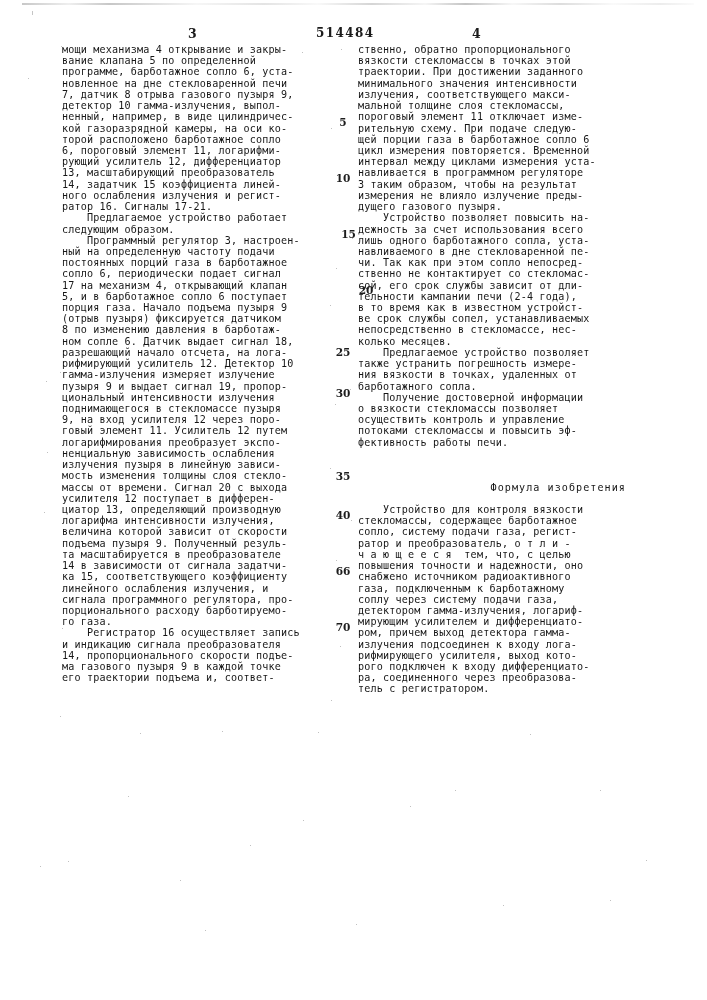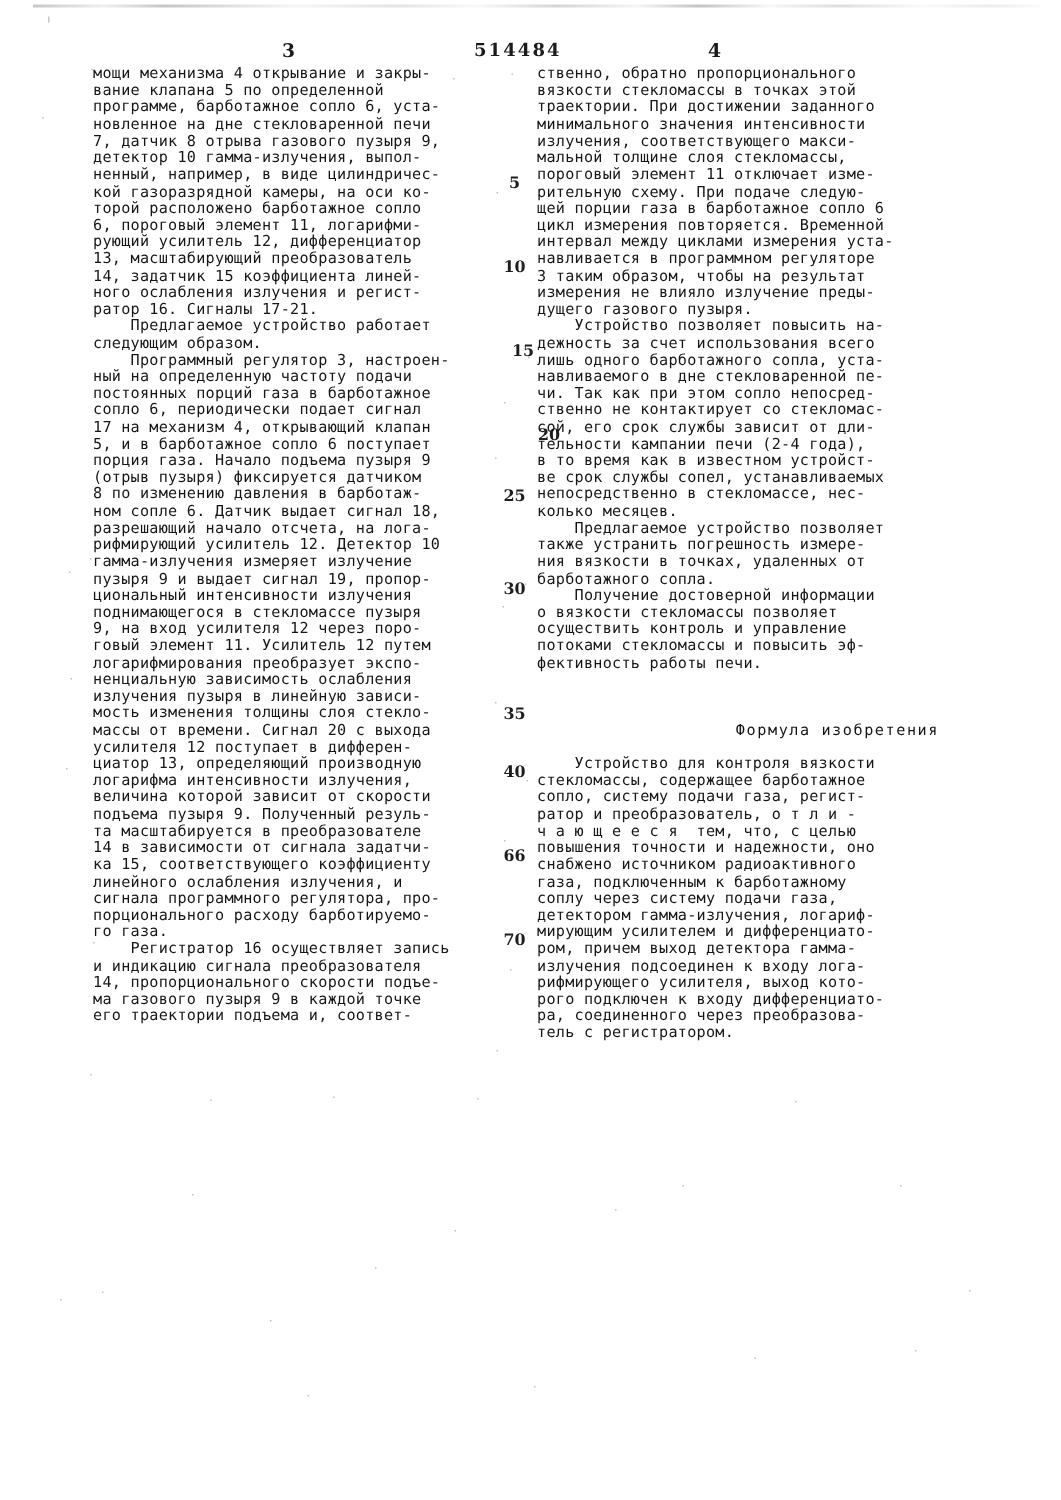--- a/index.html
+++ b/index.html
@@ -144,21 +144,21 @@
   <div id="body-area">
     <div class="column" id="col-left"><div class="para"><span class="line">мощи механизма 4 открывание и закры-</span><span class="line">вание клапана 5 по определенной</span><span class="line">программе, барботажное сопло 6, уста-</span><span class="line">новленное на дне стекловаренной печи</span><span class="line">7, датчик 8 отрыва газового пузыря 9,</span><span class="line">детектор 10 гамма-излучения, выпол-</span><span class="line">ненный, например, в виде цилиндричес-</span><span class="line">кой газоразрядной камеры, на оси ко-</span><span class="line">торой расположено барботажное сопло</span><span class="line">6, пороговый элемент 11, логарифми-</span><span class="line">рующий усилитель 12, дифференциатор</span><span class="line">13, масштабирующий преобразователь</span><span class="line">14, задатчик 15 коэффициента линей-</span><span class="line">ного ослабления излучения и регист-</span><span class="line">ратор 16. Сигналы 17-21.</span></div><div class="para"><span class="line">    Предлагаемое устройство работает</span><span class="line">следующим образом.</span></div><div class="para"><span class="line">    Программный регулятор 3, настроен-</span><span class="line">ный на определенную частоту подачи</span><span class="line">постоянных порций газа в барботажное</span><span class="line">сопло 6, периодически подает сигнал</span><span class="line">17 на механизм 4, открывающий клапан</span><span class="line">5, и в барботажное сопло 6 поступает</span><span class="line">порция газа. Начало подъема пузыря 9</span><span class="line">(отрыв пузыря) фиксируется датчиком</span><span class="line">8 по изменению давления в барботаж-</span><span class="line">ном сопле 6. Датчик выдает сигнал 18,</span><span class="line">разрешающий начало отсчета, на лога-</span><span class="line">рифмирующий усилитель 12. Детектор 10</span><span class="line">гамма-излучения измеряет излучение</span><span class="line">пузыря 9 и выдает сигнал 19, пропор-</span><span class="line">циональный интенсивности излучения</span><span class="line">поднимающегося в стекломассе пузыря</span><span class="line">9, на вход усилителя 12 через поро-</span><span class="line">говый элемент 11. Усилитель 12 путем</span><span class="line">логарифмирования преобразует экспо-</span><span class="line">ненциальную зависимость ослабления</span><span class="line">излучения пузыря в линейную зависи-</span><span class="line">мость изменения толщины слоя стекло-</span><span class="line">массы от времени. Сигнал 20 с выхода</span><span class="line">усилителя 12 поступает в дифферен-</span><span class="line">циатор 13, определяющий производную</span><span class="line">логарифма интенсивности излучения,</span><span class="line">величина которой зависит от скорости</span><span class="line">подъема пузыря 9. Полученный резуль-</span><span class="line">та масштабируется в преобразователе</span><span class="line">14 в зависимости от сигнала задатчи-</span><span class="line">ка 15, соответствующего коэффициенту</span><span class="line">линейного ослабления излучения, и</span><span class="line">сигнала программного регулятора, про-</span><span class="line">порционального расходу барботируемо-</span><span class="line">го газа.</span></div><div class="para"><span class="line">    Регистратор 16 осуществляет запись</span><span class="line">и индикацию сигнала преобразователя</span><span class="line">14, пропорционального скорости подъе-</span><span class="line">ма газового пузыря 9 в каждой точке</span><span class="line">его траектории подъема и, соответ-</span></div></div>
     <div class="column" id="col-right"><div class="para"><span class="line">ственно, обратно пропорционального</span><span class="line">вязкости стекломассы в точках этой</span><span class="line">траектории. При достижении заданного</span><span class="line">минимального значения интенсивности</span><span class="line">излучения, соответствующего макси-</span><span class="line">мальной толщине слоя стекломассы,</span><span class="line">пороговый элемент 11 отключает изме-</span><span class="line">рительную схему. При подаче следую-</span><span class="line">щей порции газа в барботажное сопло 6</span><span class="line">цикл измерения повторяется. Временной</span><span class="line">интервал между циклами измерения уста-</span><span class="line">навливается в программном регуляторе</span><span class="line">3 таким образом, чтобы на результат</span><span class="line">измерения не влияло излучение преды-</span><span class="line">дущего газового пузыря.</span></div><div class="para"><span class="line">    Устройство позволяет повысить на-</span><span class="line">дежность за счет использования всего</span><span class="line">лишь одного барботажного сопла, уста-</span><span class="line">навливаемого в дне стекловаренной пе-</span><span class="line">чи. Так как при этом сопло непосред-</span><span class="line">ственно не контактирует со стекломас-</span><span class="line">сой, его срок службы зависит от дли-</span><span class="line">тельности кампании печи (2-4 года),</span><span class="line">в то время как в известном устройст-</span><span class="line">ве срок службы сопел, устанавливаемых</span><span class="line">непосредственно в стекломассе, нес-</span><span class="line">колько месяцев.</span></div><div class="para"><span class="line">    Предлагаемое устройство позволяет</span><span class="line">также устранить погрешность измере-</span><span class="line">ния вязкости в точках, удаленных от</span><span class="line">барботажного сопла.</span></div><div class="para"><span class="line">    Получение достоверной информации</span><span class="line">о вязкости стекломассы позволяет</span><span class="line">осуществить контроль и управление</span><span class="line">потоками стекломассы и повысить эф-</span><span class="line">фективность работы печи.</span></div><div class="para"><span class="blank"> </span><span class="blank"> </span><span class="blank"> </span></div><div class="para"><span class="centered-heading">Формула изобретения</span><span class="blank"> </span></div><div class="para"><span class="line">    Устройство для контроля вязкости</span><span class="line">стекломассы, содержащее барботажное</span><span class="line">сопло, систему подачи газа, регист-</span><span class="line">ратор и преобразователь, о т л и -</span><span class="line">ч а ю щ е е с я  тем, что, с целью</span><span class="line">повышения точности и надежности, оно</span><span class="line">снабжено источником радиоактивного</span><span class="line">газа, подключенным к барботажному</span><span class="line">соплу через систему подачи газа,</span><span class="line">детектором гамма-излучения, логариф-</span><span class="line">мирующим усилителем и дифференциато-</span><span class="line">ром, причем выход детектора гамма-</span><span class="line">излучения подсоединен к входу лога-</span><span class="line">рифмирующего усилителя, выход кото-</span><span class="line">рого подключен к входу дифференциато-</span><span class="line">ра, соединенного через преобразова-</span><span class="line">тель с регистратором.</span></div></div>
   </div>
 
   <div id="line-numbers">
       <span class="line-number" style="top: 72px;">5</span>
       <span class="line-number" style="top: 128.1px;">10</span>
       <span class="line-number" style="top: 184.2px; text-align: right;">15</span>
       <span class="line-number" style="top: 240.3px; margin-left: 23px;">20</span>
-      <span class="line-number" style="top: 281px;">25</span>
+      <span class="line-number" style="top: 302px;">25</span>
       <span class="line-number" style="top: 343px;">30</span>
       <span class="line-number" style="top: 426px;">35</span>
       <span class="line-number" style="top: 464.7px;">40</span>
       <span class="line-number" style="top: 520.8px;">66</span>
       <span class="line-number" style="top: 576.9px;">70</span>
     </div>
 
 <div class="speck" style="left: 61px; top: 46px;"></div>
     <div class="speck" style="left: 302px; top: 52px;"></div>
     <div class="speck" style="left: 341px; top: 49px;"></div>

